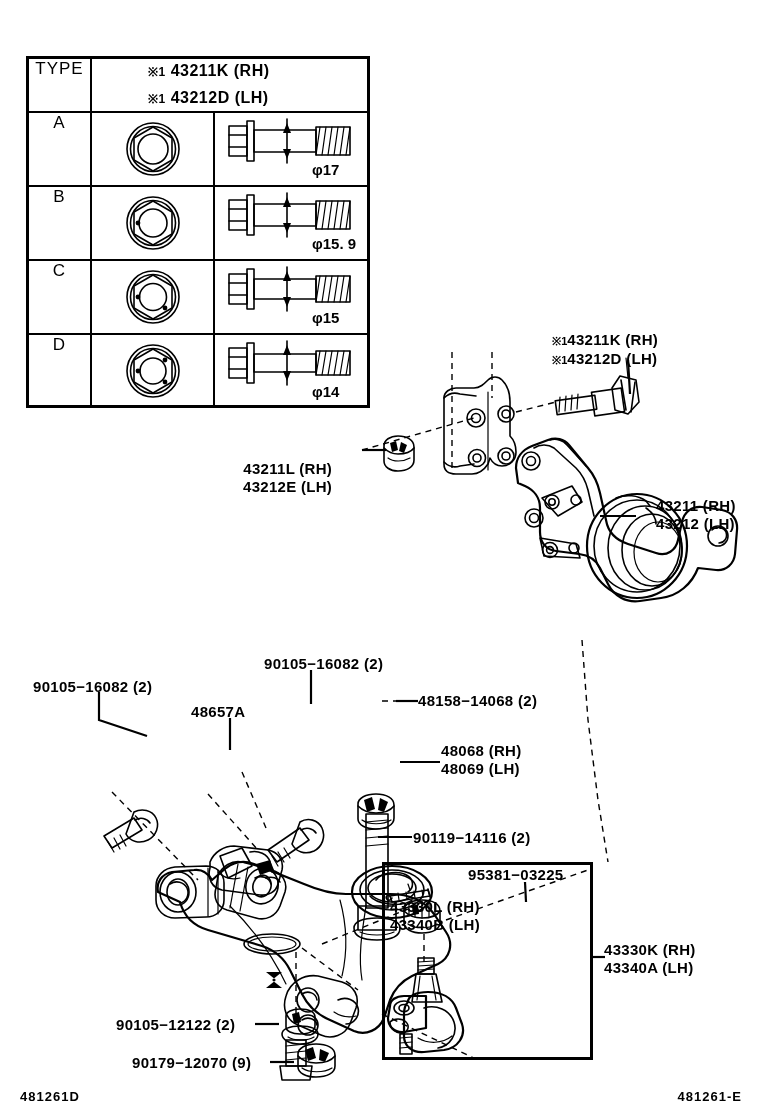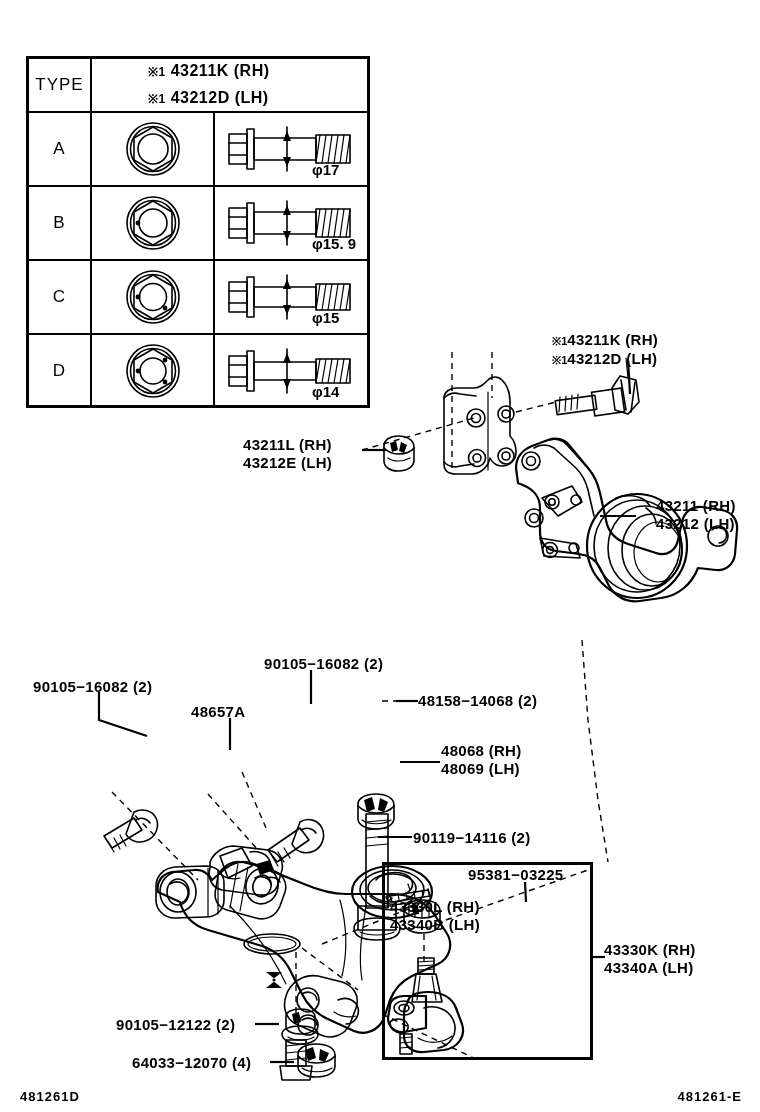--- a/index.html
+++ b/index.html
@@ -29,21 +29,21 @@
     display: grid;
     grid-template-columns: 63px 123px 1fr;
     grid-template-rows: 54px 1fr 1fr 1fr 1fr;
   }
   .tt-cell {
     border-right: 2px solid #000;
     border-bottom: 2px solid #000;
     box-sizing: border-box;
     position: relative;
     display: flex;
-    align-items: center;
+    align-items: flex-start;
     justify-content: center;
   }
   .tt-cell.last-col { border-right: none; }
   .tt-cell.last-row { border-bottom: none; }
   .tt-head-label {
     font-size: 17px;
     letter-spacing: 1px;
     font-weight: 400;
   }
   .tt-head-part {
@@ -639,21 +639,21 @@
     <span class="mark">※1</span><span>43212D (LH)</span>
   </div>
 </div>
 
 <div class="art" style="left:620px; top:360px;">
   <svg width="20" height="36" viewBox="0 0 20 36">
       <line class="leader" x1="8" y1="0" x2="10" y2="34"></line>
     </svg>
 </div>
 
-<div class="lbl" style="left:243px; top:436px;">
+<div class="lbl" style="left:243px; top:460px;text-align:right;">
   <div>43211L (RH)</div>
   <div>43212E (LH)</div>
 </div>
 <div class="art" style="left:362px; top:443px;">
   <svg width="26" height="14" viewBox="0 0 26 14">
       <line class="leader" x1="0" y1="7" x2="24" y2="7"></line>
     </svg>
 </div>
 
 <div class="lbl" style="left:656px; top:497px;">
@@ -712,21 +712,21 @@
     </svg>
 </div>
 
 <div class="lbl" style="left:116px; top:1016px;">90105−12122 (2)</div>
 <div class="art" style="left:255px; top:1017px;">
   <svg width="28" height="14" viewBox="0 0 28 14">
       <line class="leader" x1="0" y1="7" x2="24" y2="7"></line>
     </svg>
 </div>
 
-<div class="lbl" style="left:132px; top:1054px;">64033−12070 (4)</div>
+<div class="lbl" style="left:132px; top:1054px;">90179−12070 (9)</div>
 <div class="art" style="left:270px; top:1055px;">
   <svg width="28" height="14" viewBox="0 0 28 14">
       <line class="leader" x1="0" y1="7" x2="24" y2="7"></line>
     </svg>
 </div>
 
 <div class="lbl" style="left:468px; top:866px;">95381−03225</div>
 <div class="art" style="left:520px; top:882px;">
   <svg width="14" height="22" viewBox="0 0 14 22">
       <line class="leader" x1="5" y1="0" x2="6" y2="20"></line>

